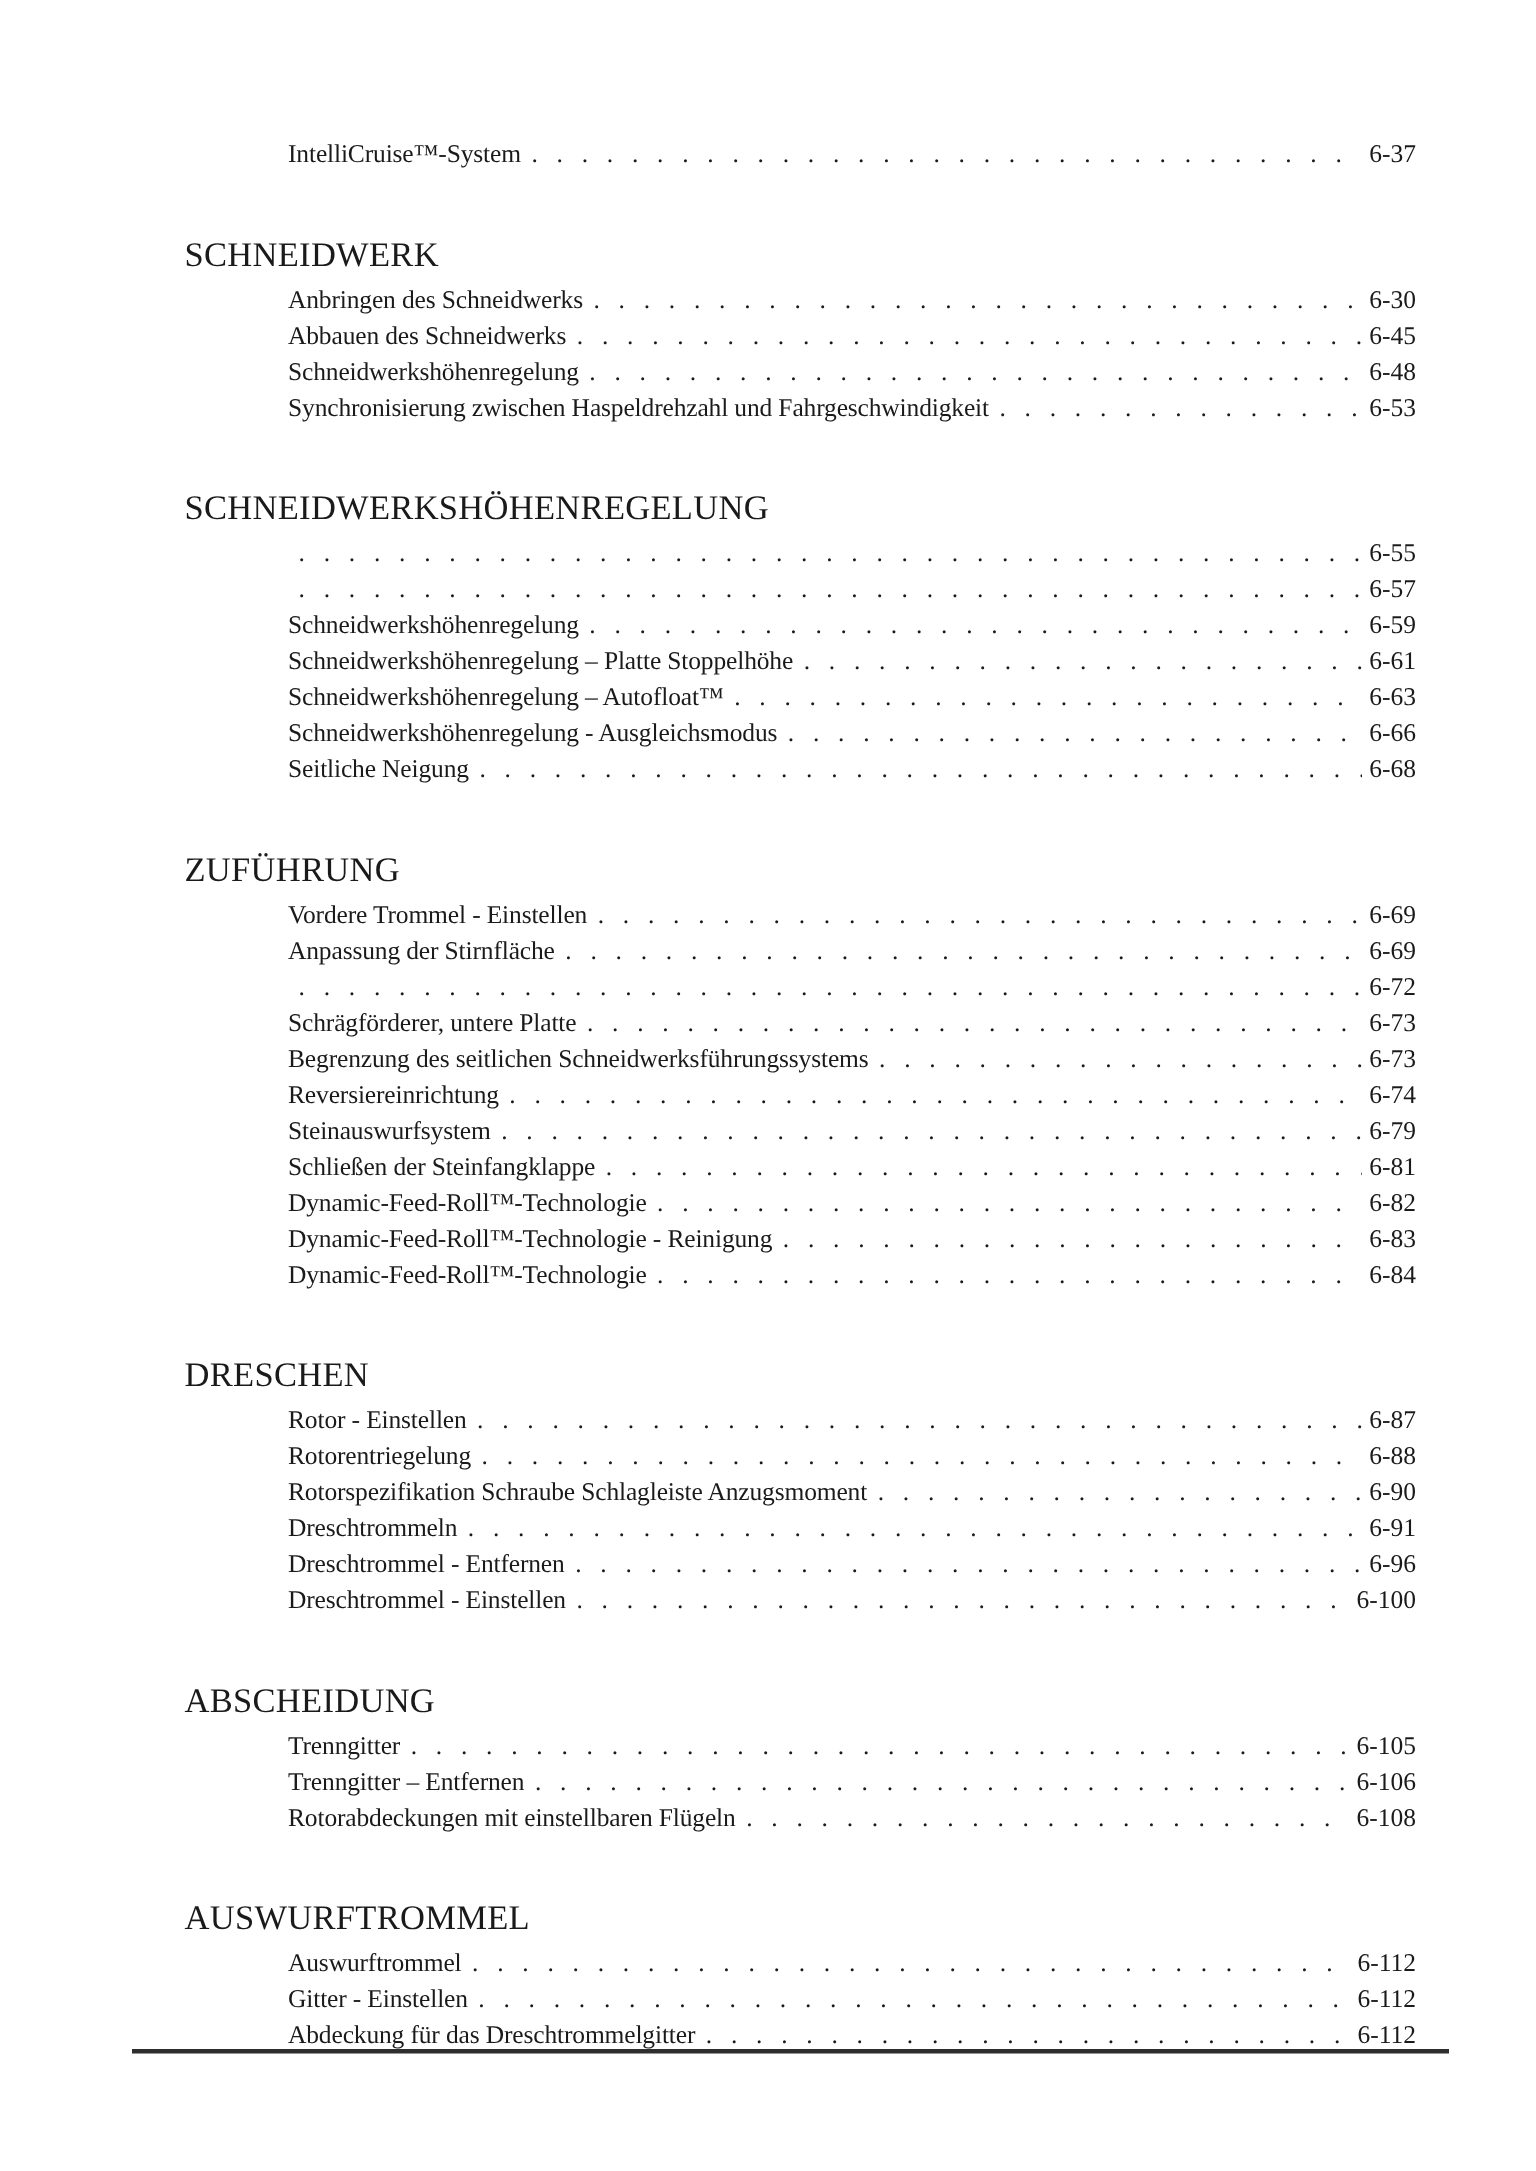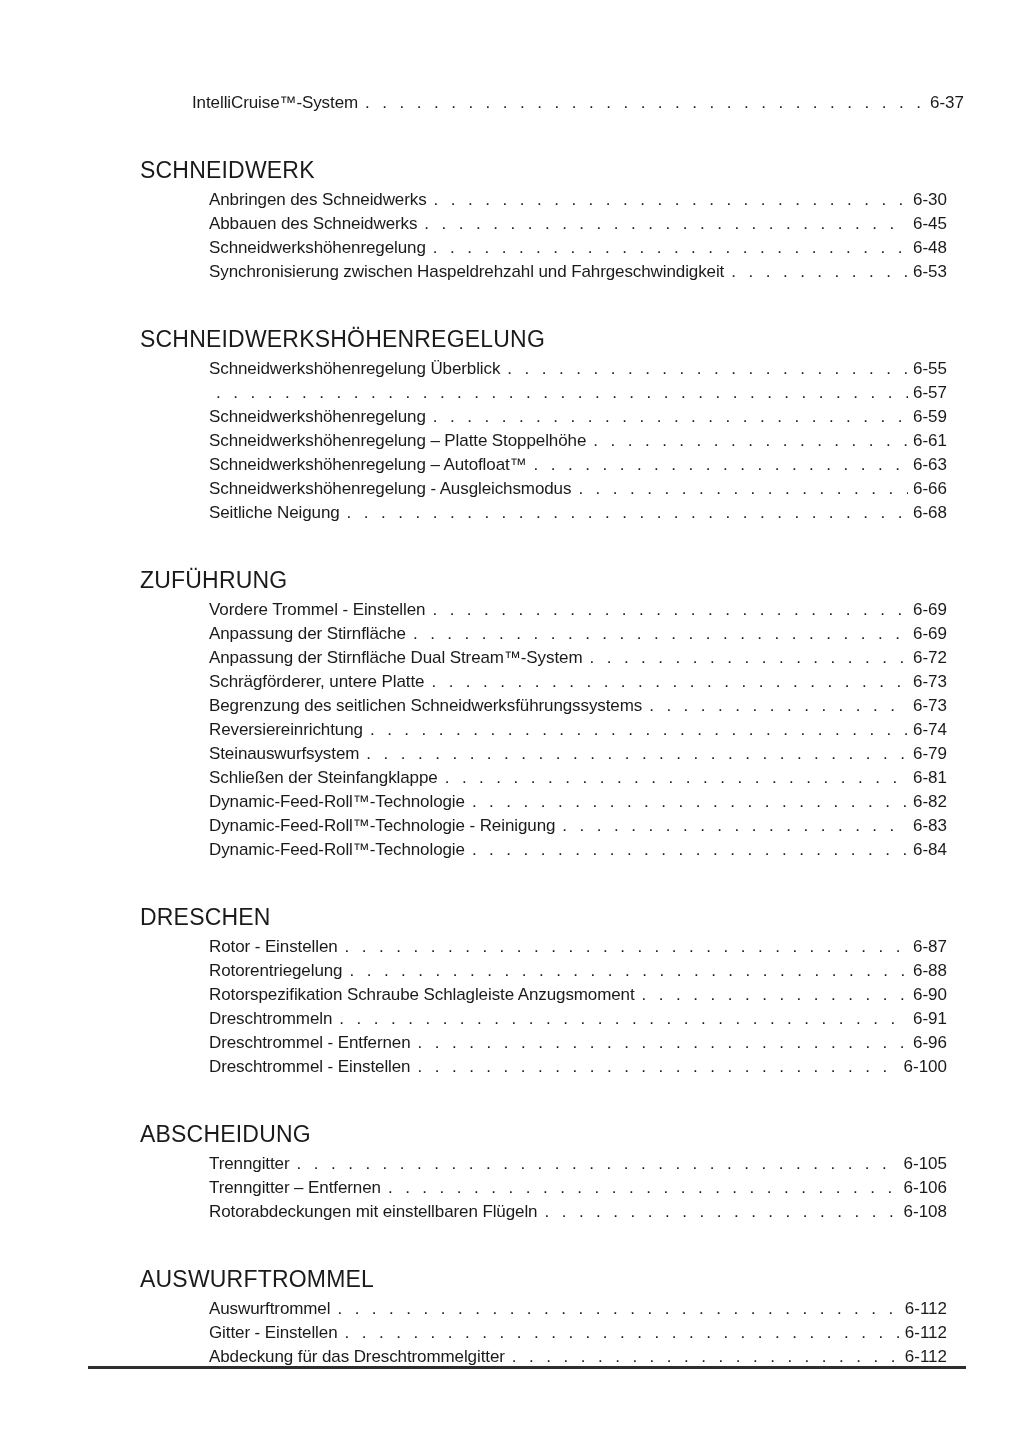--- a/index.html
+++ b/index.html
@@ -10,23 +10,24 @@
   body {
     width: 1024px;
     height: 1447px;
     position: relative;
     overflow: hidden;
     font-family: "Liberation Sans", sans-serif;
     color: #1a1a1a;
     -webkit-font-smoothing: antialiased;
   }
   .toc {
-    padding: 91px 60px 0 123px;
-  }
-  .section { margin: 17px; }
+    padding: 91px 80px 0 123px;
+    font-family: Liberation Serif, serif;
+  }
+  .section { margin: 0; }
   .heading {
     font-size: 23px;
     line-height: 30px;
     font-weight: 400;
     letter-spacing: 0.2px;
     margin: 40px 0 3px 0;
     white-space: nowrap;
   }
   .entries {
     padding-left: 69px;
@@ -98,21 +99,20 @@
     <span class="t">Synchronisierung zwischen Haspeldrehzahl und Fahrgeschwindigkeit</span>
     <span class="dots">......................................................................</span>
     <span class="pn">6-53</span>
   </div>
       </div>
   </div>
     <div class="section">
     <div class="heading">SCHNEIDWERKSHÖHENREGELUNG</div>
     <div class="entries">
         <div class="entry">
-    <span class="t">Schneidwerkshöhenregelung Überblick</span>
     <span class="dots">......................................................................</span>
     <span class="pn">6-55</span>
   </div>
         <div class="entry">
     <span class="dots">......................................................................</span>
     <span class="pn">6-57</span>
   </div>
         <div class="entry">
     <span class="t">Schneidwerkshöhenregelung</span>
     <span class="dots">......................................................................</span>
@@ -147,21 +147,20 @@
     <span class="t">Vordere Trommel - Einstellen</span>
     <span class="dots">......................................................................</span>
     <span class="pn">6-69</span>
   </div>
         <div class="entry">
     <span class="t">Anpassung der Stirnfläche</span>
     <span class="dots">......................................................................</span>
     <span class="pn">6-69</span>
   </div>
         <div class="entry">
-    <span class="t">Anpassung der Stirnfläche Dual Stream™-System</span>
     <span class="dots">......................................................................</span>
     <span class="pn">6-72</span>
   </div>
         <div class="entry">
     <span class="t">Schrägförderer, untere Platte</span>
     <span class="dots">......................................................................</span>
     <span class="pn">6-73</span>
   </div>
         <div class="entry">
     <span class="t">Begrenzung des seitlichen Schneidwerksführungssystems</span>

